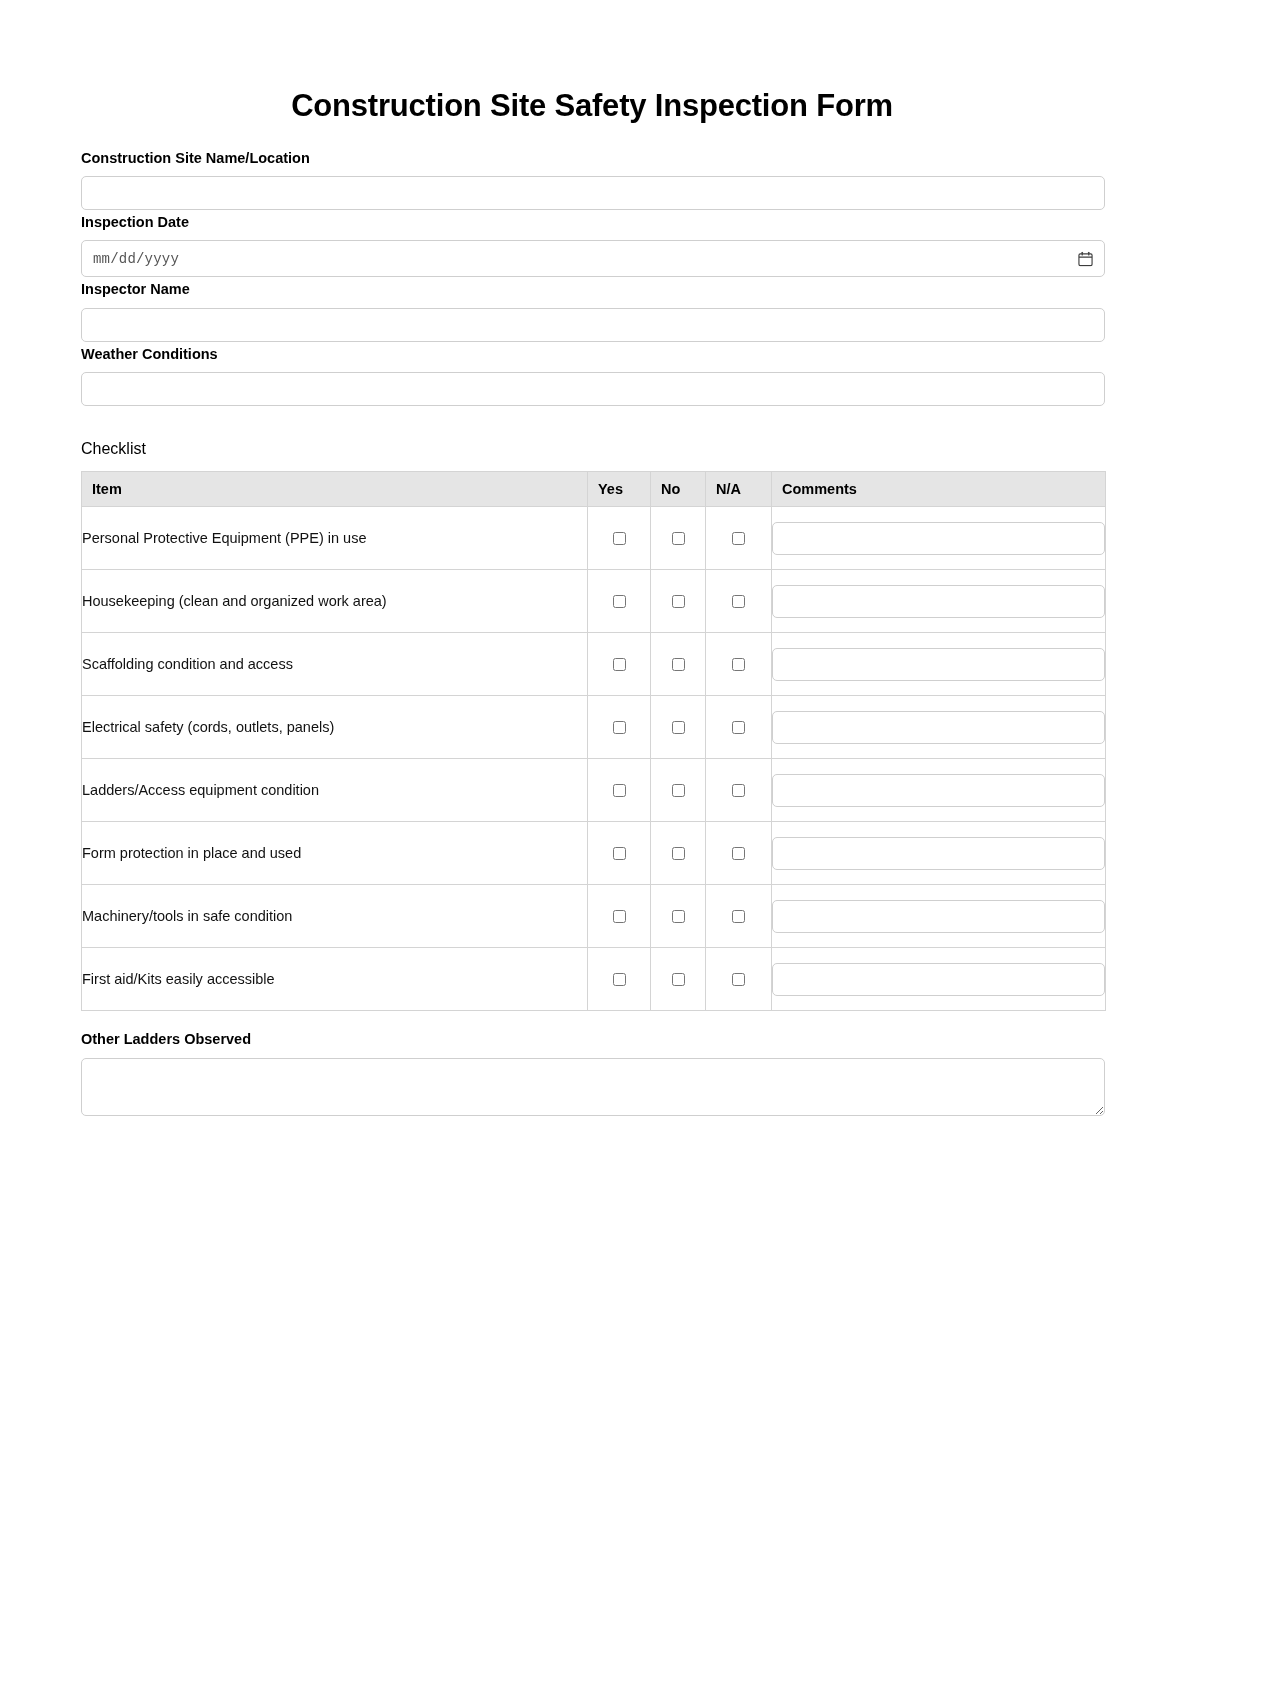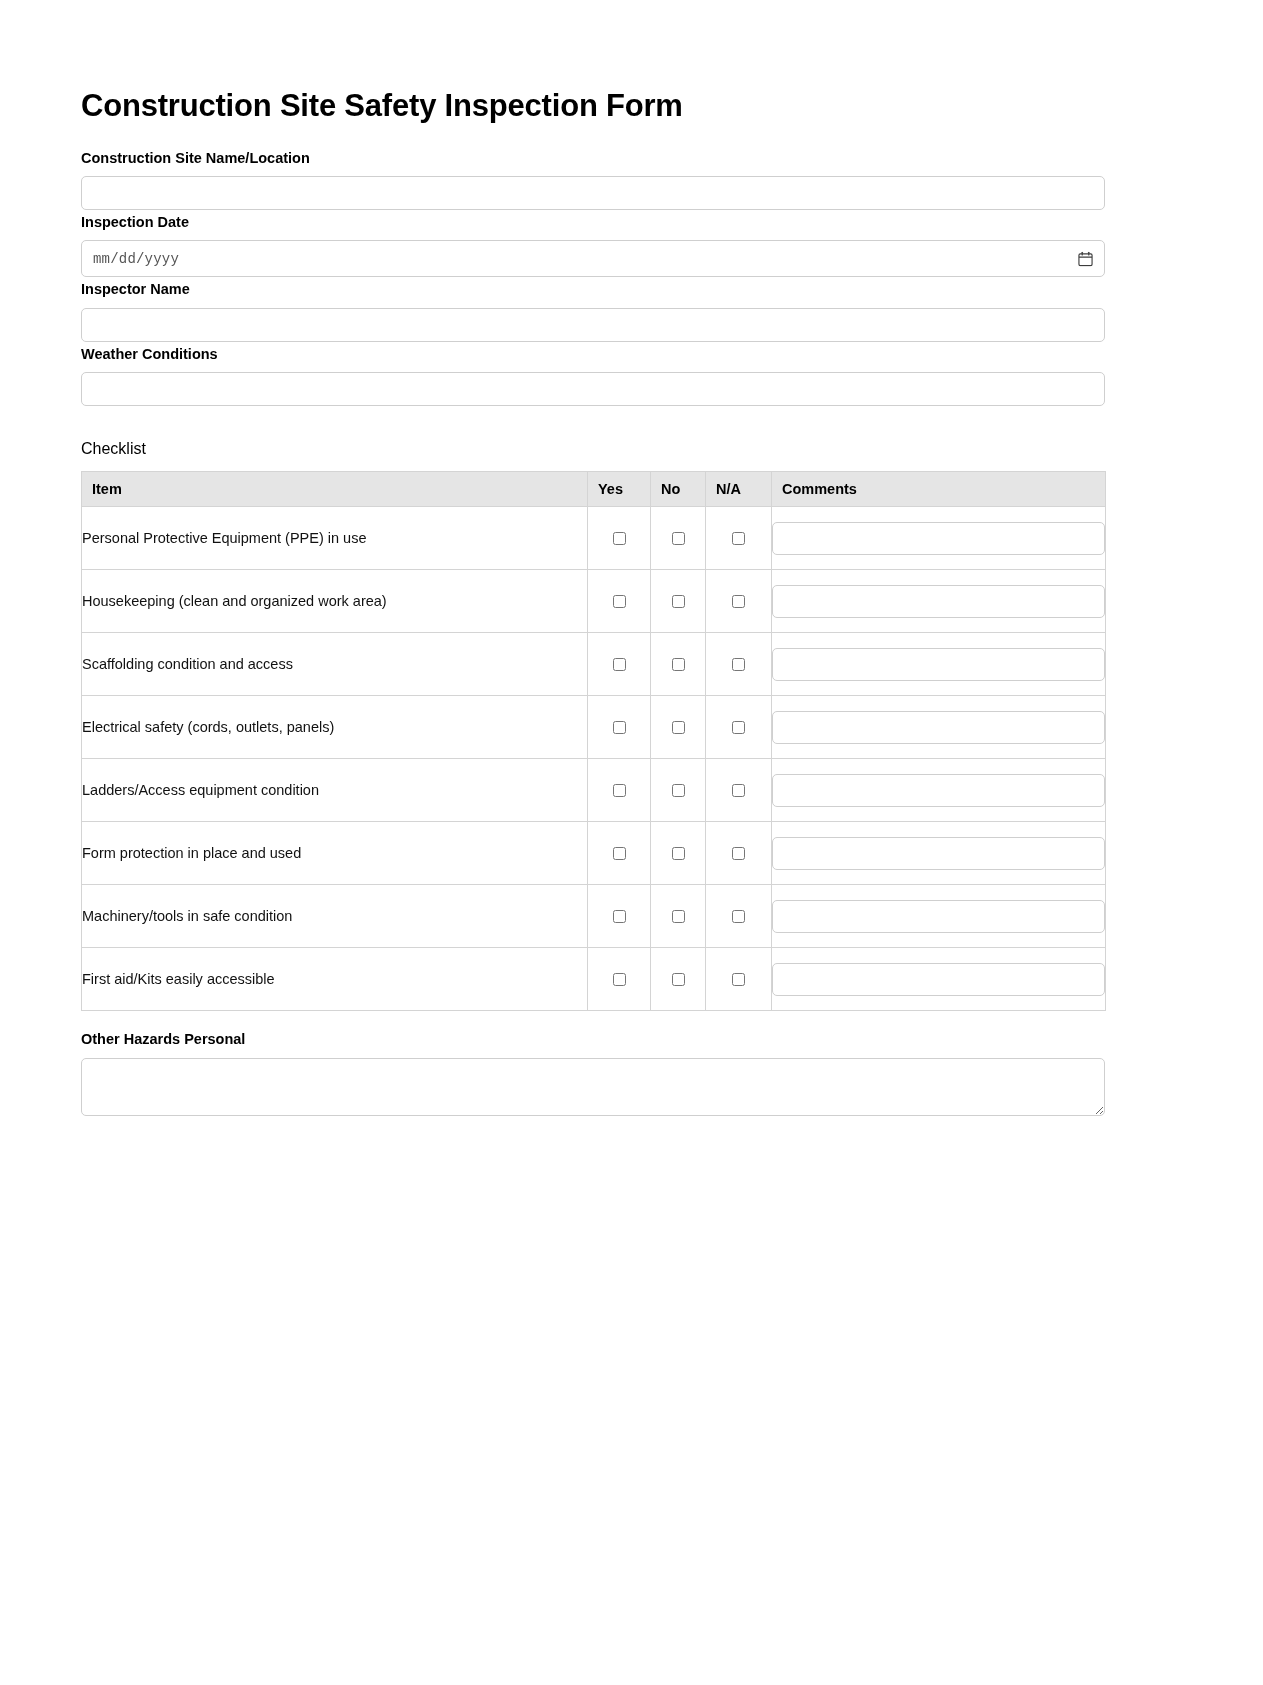--- a/index.html
+++ b/index.html
@@ -18,20 +18,21 @@
     box-sizing: border-box;
     padding: 88px 160px 0 81px;
   }
   .form-title {
     font-size: 31px;
     font-weight: bold;
     letter-spacing: -0.2px;
     margin: 0 0 26px 0;
     line-height: 1.15;
     color: #000;
+    text-align: center;
   }
   .field-block {
     margin-bottom: 4px;
   }
   .field-label {
     font-size: 14.5px;
     font-weight: bold;
     line-height: 1.2;
     margin-bottom: 9px;
     color: #000;
@@ -301,17 +302,17 @@
           <td class="check-cell"><input type="checkbox" class="checkbox" style=""></td>
           <td class="check-cell"><input type="checkbox" class="checkbox" style=""></td>
           <td class="comment-cell">
             <input type="text" class="comment-input" style="">
           </td>
         </tr>
       </tbody>
   </table>
 
   <div class="hazards-block">
-    <div class="field-label">Other Hazards Personal</div>
+    <div class="field-label">Other Ladders Observed</div>
     <textarea class="hazards-textarea" placeholder="" style=""></textarea>
   </div>
 
 </div>
 
 </body></html>

